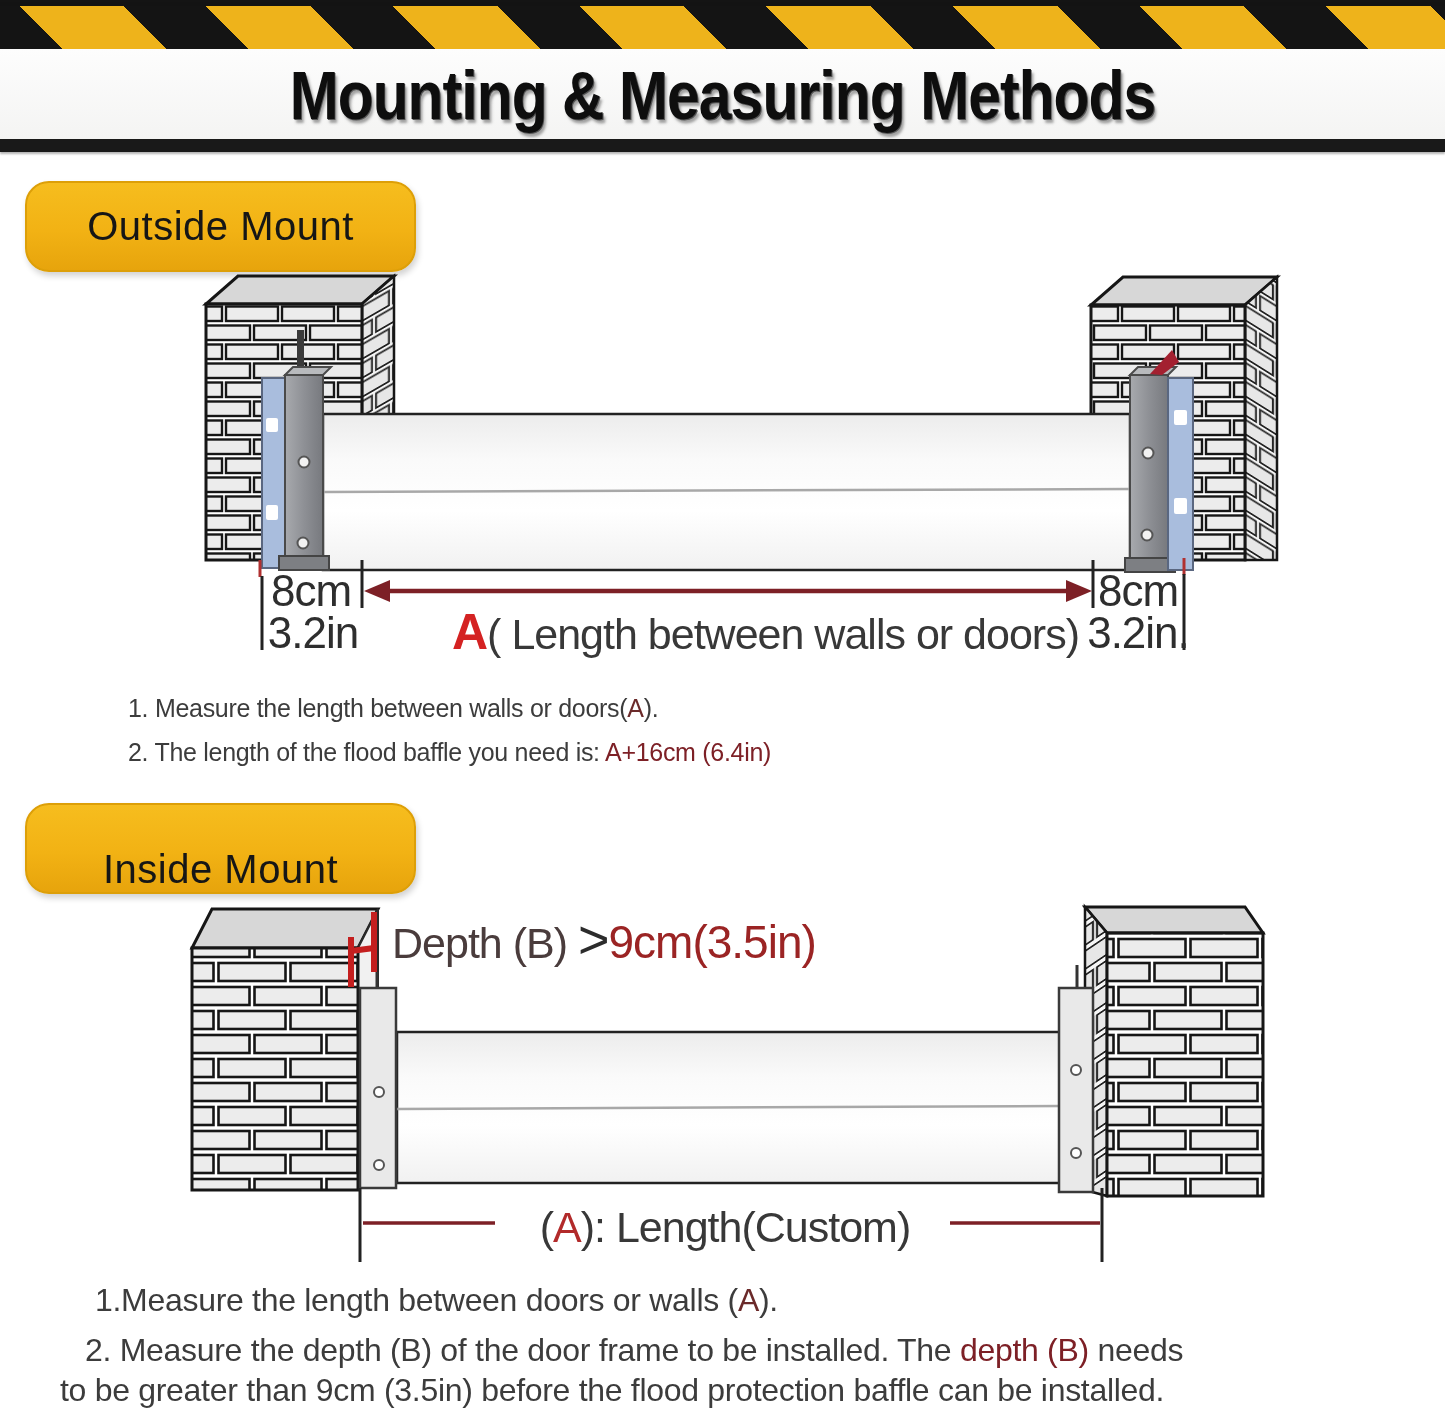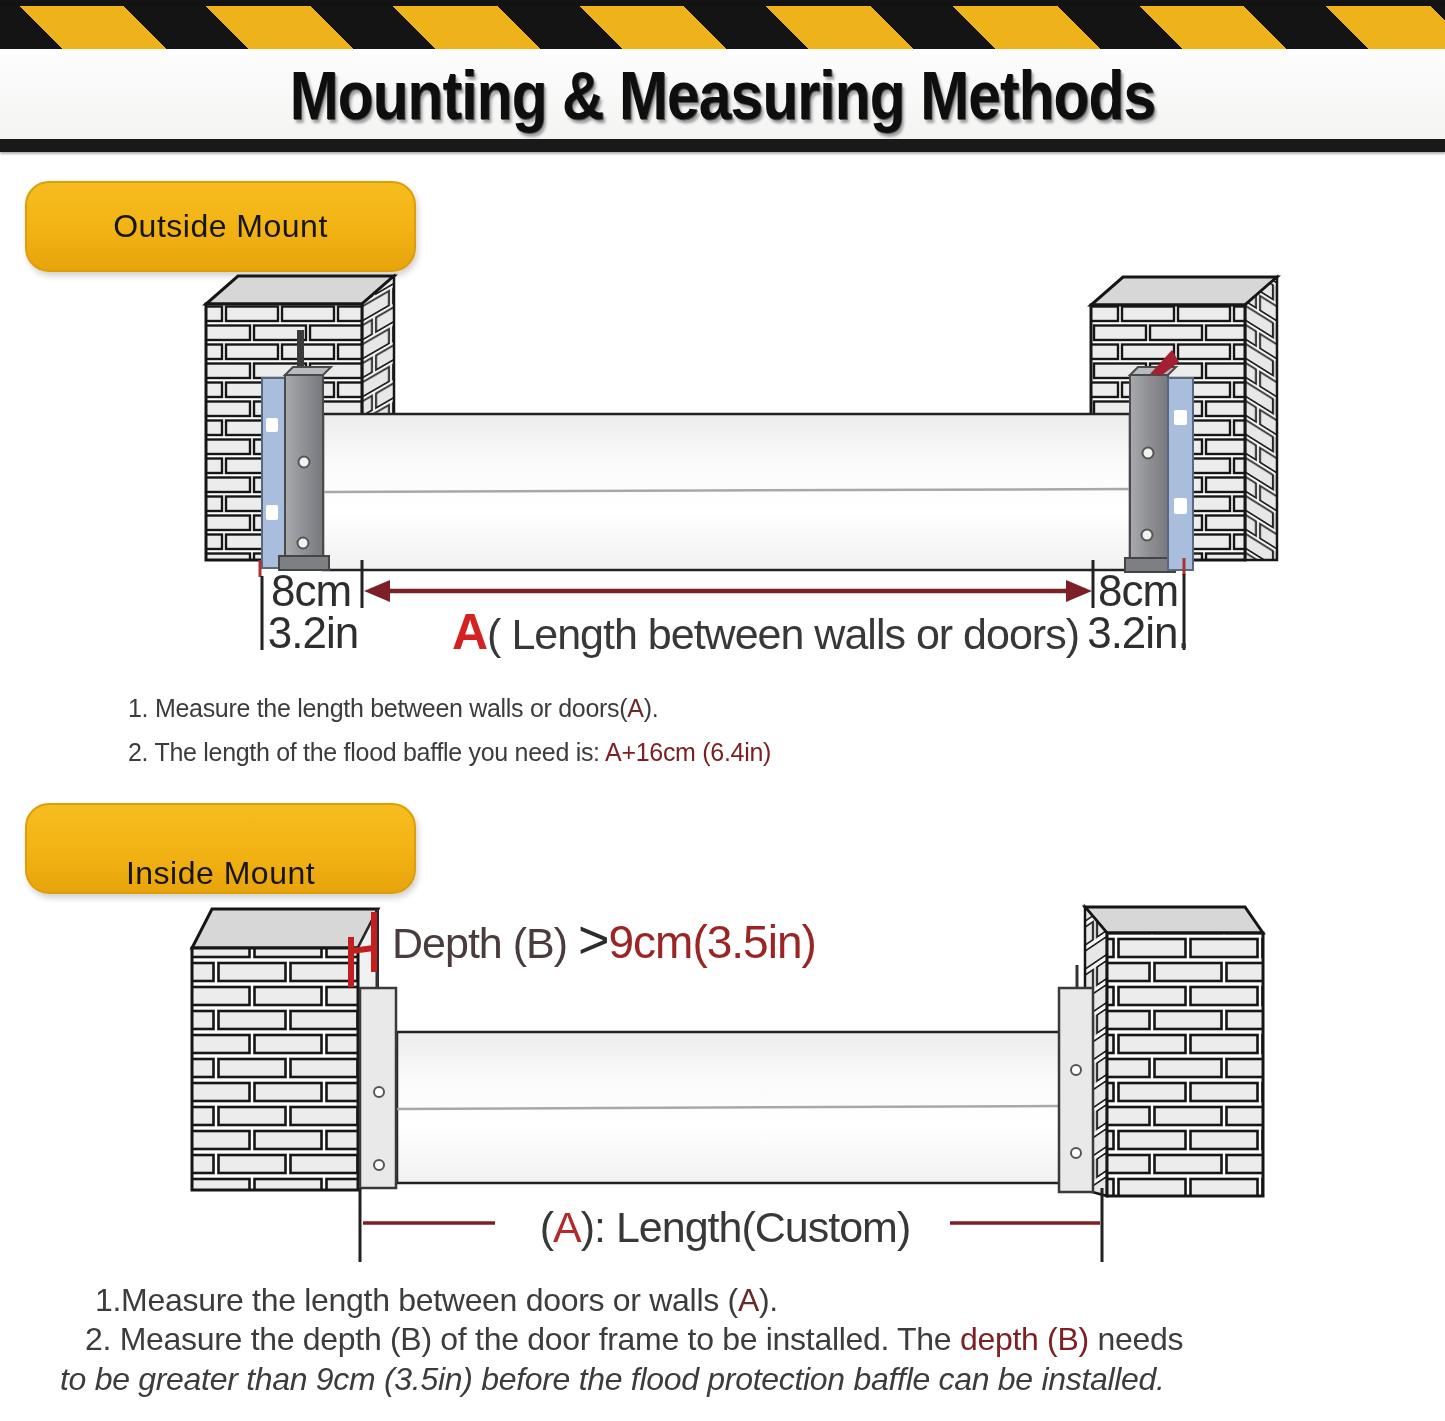--- a/index.html
+++ b/index.html
@@ -27,42 +27,42 @@
     text-shadow:3px 4px 3px rgba(90,90,90,.55), 1px 1px 0 #555;
     transform:scaleX(.85);transform-origin:center;white-space:nowrap;
   }
   .header-divider{position:absolute;top:139px;left:0;width:1445px;height:13px;background:#191919;box-shadow:0 2px 2px rgba(0,0,0,.3);}
   
   .badge{
     position:absolute;left:25px;width:387px;height:87px;border-radius:24px;
     background:linear-gradient(180deg,#f6bd1e 0%,var(--badge-yellow) 55%,#e7a40c 100%);
     border:2px solid #dd9f08;box-shadow:2px 4px 6px rgba(0,0,0,.18);
     display:flex;align-items:center;justify-content:center;
-    font-size:32px;color:#161616;letter-spacing:.5px;white-space:nowrap;
+    font-size:40px;color:#161616;letter-spacing:.5px;white-space:nowrap;
   }
   .badge-outside{top:181px;}
   .badge-inside{top:803px;align-items:flex-end;}
   
   .diagram{position:absolute;left:0;width:1445px;}
   #svg-outside{top:265px;height:425px;}
   #svg-inside{top:888px;height:385px;}
   .svg-dim-text{font-family:"Liberation Sans",sans-serif;fill:#2e2e2e;font-size:44px;letter-spacing:-1px;}
   .svg-label{font-family:"Liberation Sans",sans-serif;fill:#383838;font-size:43px;letter-spacing:-1px;}
   .t-red{fill:var(--red);font-weight:bold;}
   .t-maroon{fill:#9b2424;}
   .tick{stroke:#222;stroke-width:3;}
   .maroon-ln{stroke:var(--maroon);}
   
   .steps{position:absolute;letter-spacing:-.3px;color:#3c3c3c;}
   .steps-outside{left:128px;top:694px;font-size:25px;}
   .steps-outside .step{margin-bottom:15px;white-space:nowrap;}
   .steps-inside{left:60px;top:1282px;font-size:32px;}
   .steps-inside .s1{margin-left:35px;white-space:nowrap;}
-  .steps-inside .s2{margin-left:25px;margin-top:2px;white-space:nowrap;}
-  .steps-inside .s3{margin-left:0;margin-top:3px;white-space:nowrap;font-style:italic;}
+  .steps-inside .s2{margin-left:25px;margin-top:13px;white-space:nowrap;}
+  .steps-inside .s3{margin-left:0;margin-top:3px;white-space:nowrap;}
   .hl-maroon{color:var(--maroon);}
   .hl-soft{color:#6b2a2a;}
 </style>
 </head>
 <body>
 
 <div class="top-black-edge"></div>
 <div class="hazard-band"></div>
 <div class="title-band"></div>
 <div class="page-title">Mounting &amp; Measuring Methods</div>

